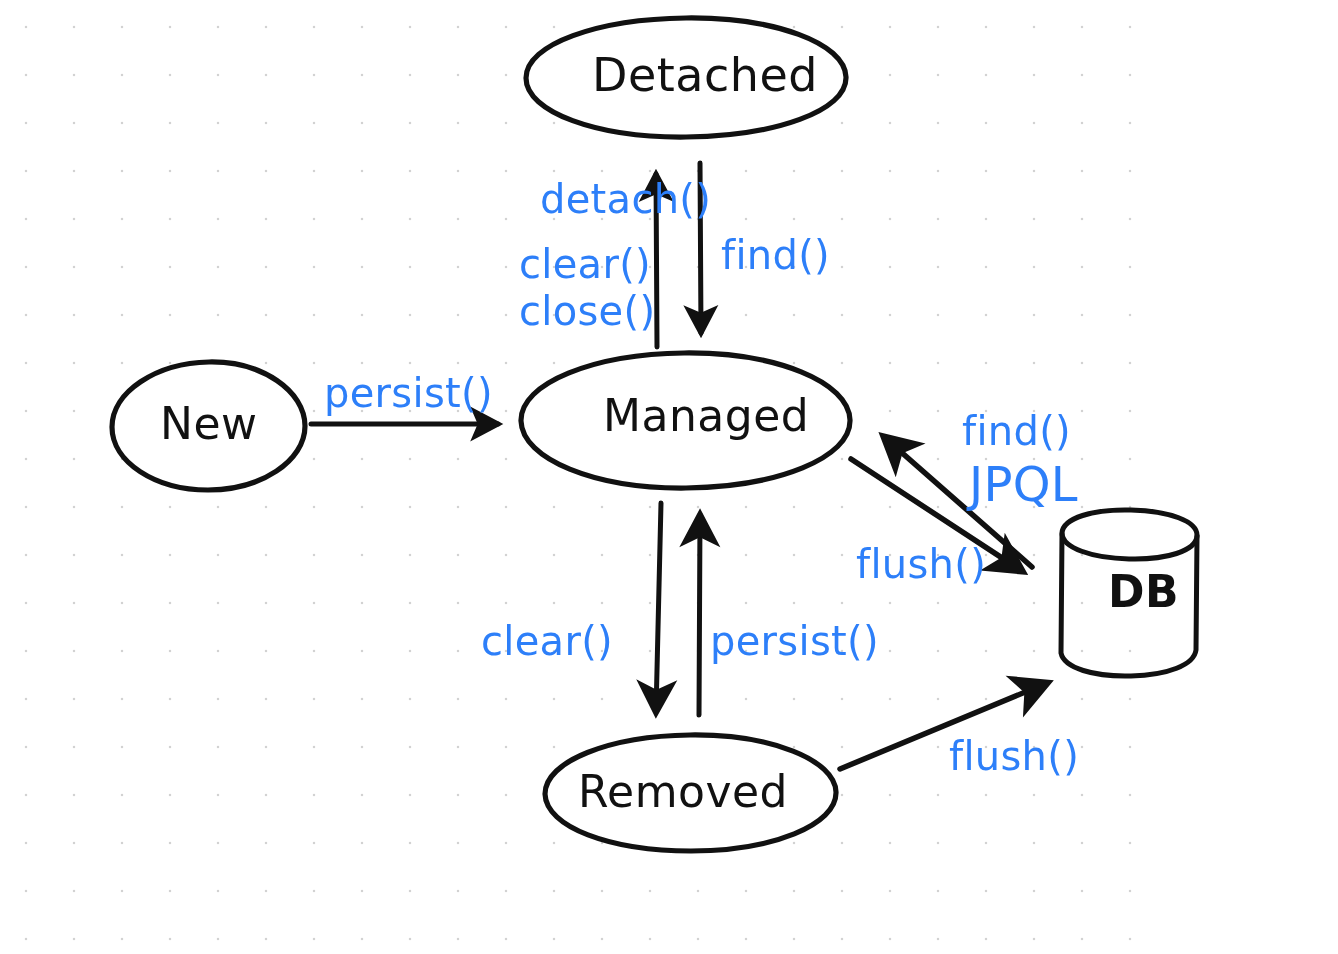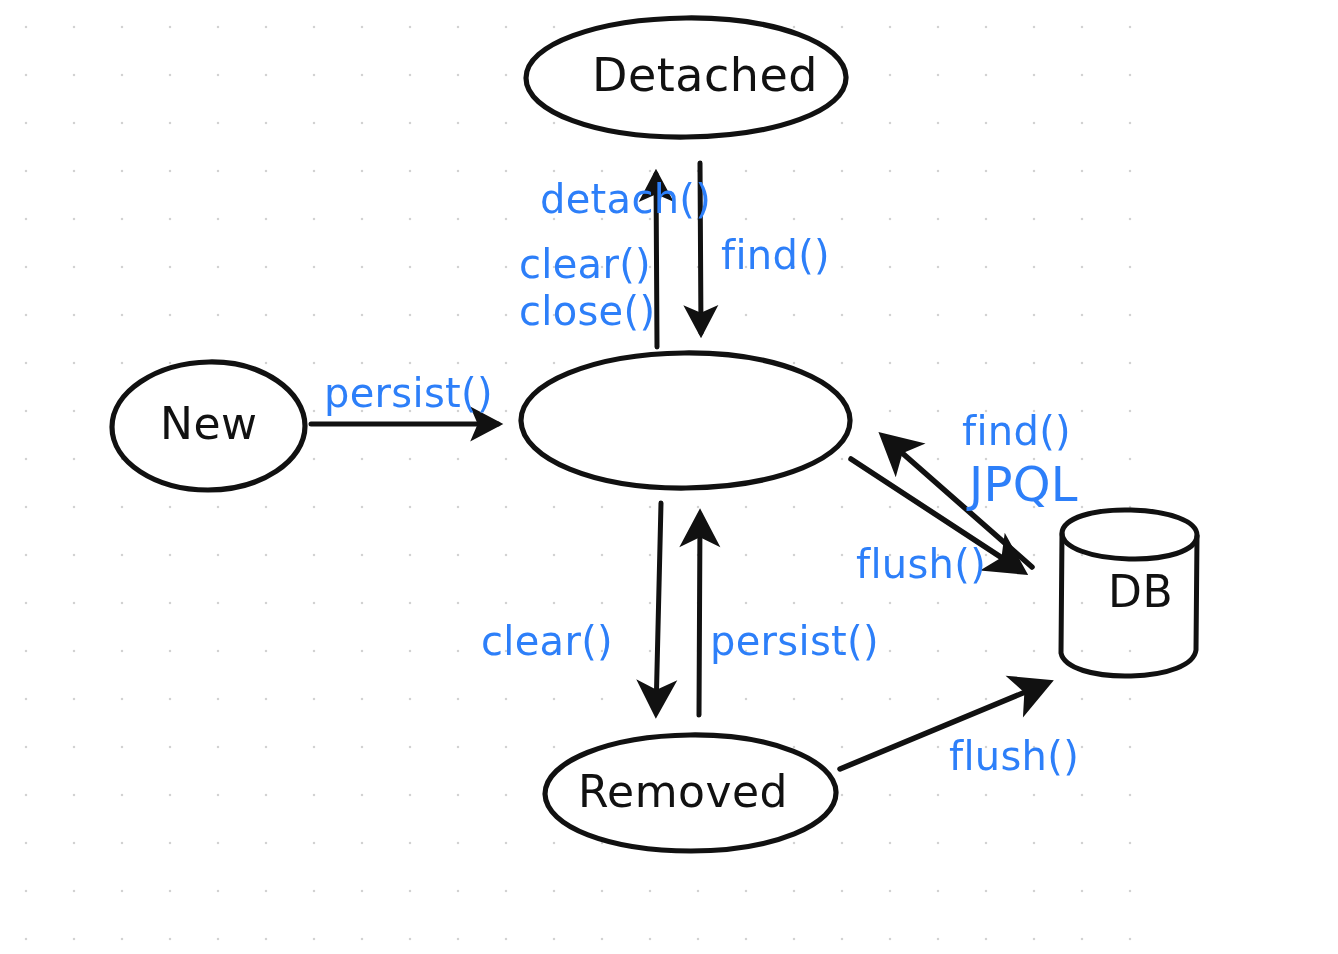--- a/index.html
+++ b/index.html
@@ -117,26 +117,27 @@
 
     <path d="M 1032 567 L 884 437" fill="none" stroke="#111111" stroke-width="5.5" stroke-linecap="round" marker-end="url(#ah2)"></path>
 
     <path d="M 851 459 L 1022 571" fill="none" stroke="#111111" stroke-width="5.5" stroke-linecap="round" marker-end="url(#ah2)"></path>
 
     <path d="M 840 769 L 1047 683" fill="none" stroke="#111111" stroke-width="5.5" stroke-linecap="round" marker-end="url(#ah2)"></path>
   </svg>
 
   <div class="node-label" style="left:592px; top:48px; font-size:46px;">Detached</div>
 
+  <div class="node-label" style="left:603px; top:390px; font-size:44px;">Managed</div>
 
   <div class="node-label" style="left:160px; top:398px; font-size:44px;">New</div>
 
   <div class="node-label" style="left:578px; top:766px; font-size:44px;">Removed</div>
 
-  <div class="node-label" style="left:1108px; top:566px; font-size:44px;">DB</div>
+  <div class="node-label" style="left:1108px; top:566px; font-size:44px;font-weight:bold;">DB</div>
 
   <div class="edge-label" style="left:500px; top:176px; font-size:40px; color:#2d7ff9;margin-left:40px;">detach()</div>
 
   <div class="edge-label" style="left:519px; top:241px; font-size:40px; color:#2d7ff9;">clear()</div>
 
   <div class="edge-label" style="left:519px; top:288px; font-size:40px; color:#2d7ff9;">close()</div>
 
   <div class="edge-label" style="left:721px; top:232px; font-size:40px; color:#2d7ff9;">find()</div>
 
   <div class="edge-label" style="left:324px; top:370px; font-size:40px; color:#2d7ff9;">persist()</div>

